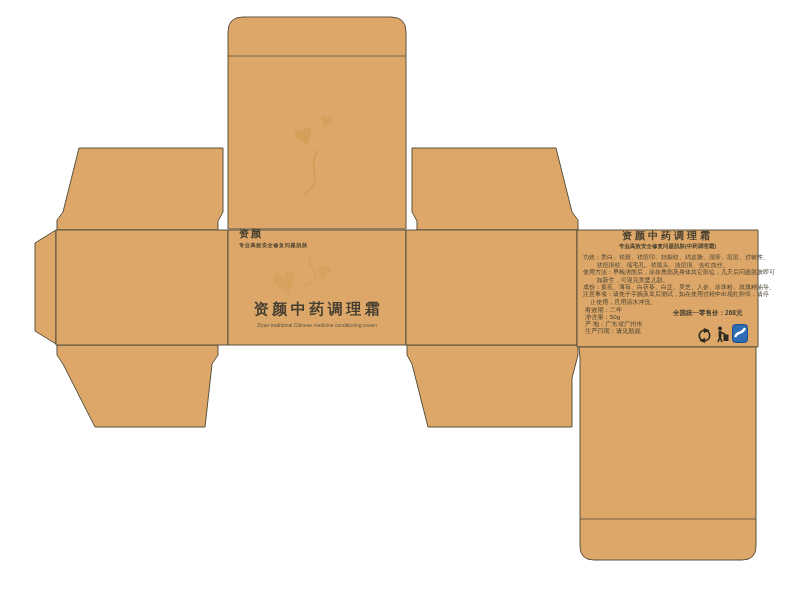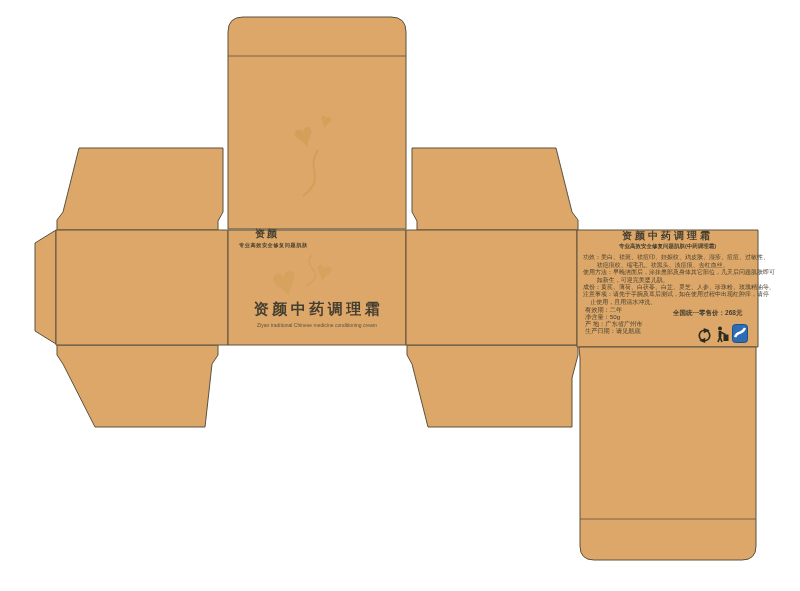--- a/index.html
+++ b/index.html
@@ -5,21 +5,21 @@
   html,body{margin:0;padding:0;}
   body{
     width:800px;height:591px;background:#ffffff;position:relative;overflow:hidden;
     font-family:"Liberation Sans", sans-serif;
   }
   .stage{position:absolute;left:0;top:0;width:800px;height:591px;}
   svg.die{position:absolute;left:0;top:0;display:block;}
   .panel{fill:#dca768;stroke:#5a523f;stroke-width:1;}
   .fold{stroke:#5a523f;stroke-width:0.8;fill:none;}
   .txt{position:absolute;color:#453f30;white-space:nowrap;}
-  .front-brand{left:239px;top:227px;font-size:10px;font-weight:700;letter-spacing:2px;margin-left:16px;}
+  .front-brand{left:239px;top:227px;font-size:10px;font-weight:700;letter-spacing:2px;}
   .front-brand-sub{left:239px;top:242px;width:300px;font-size:10px;font-weight:600;
      transform:scale(0.52);transform-origin:0 0;letter-spacing:1px;}
   .front-title{left:228px;top:300px;width:178px;text-align:center;font-size:15px;
      font-weight:700;letter-spacing:3.5px;padding-left:3px;box-sizing:border-box;color:#453f32;}
   .front-title-en{left:228px;top:322px;width:356px;text-align:center;font-size:10px;
      transform:scale(0.5);transform-origin:0 0;color:#5d5746;}
   .back-title{left:577px;top:229px;width:181px;text-align:center;font-size:10px;
      font-weight:700;letter-spacing:3px;}
   .back-subtitle{left:577px;top:242px;width:329px;text-align:center;font-size:10px;
      transform:scale(0.55);transform-origin:0 0;font-weight:600;}

